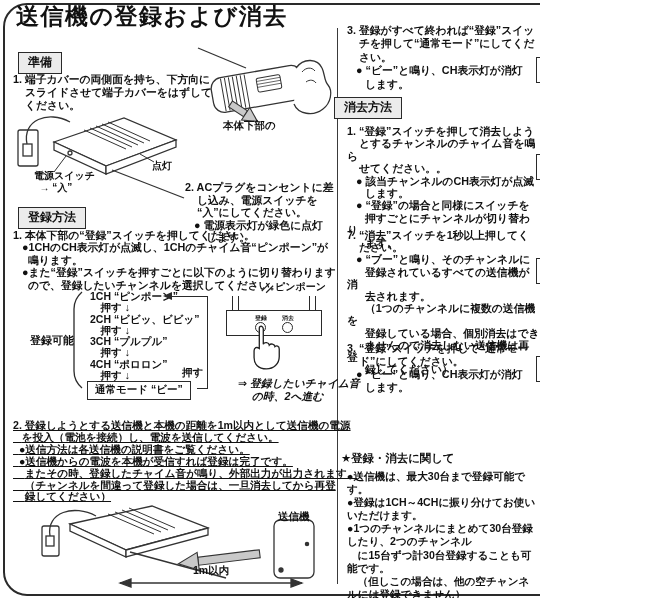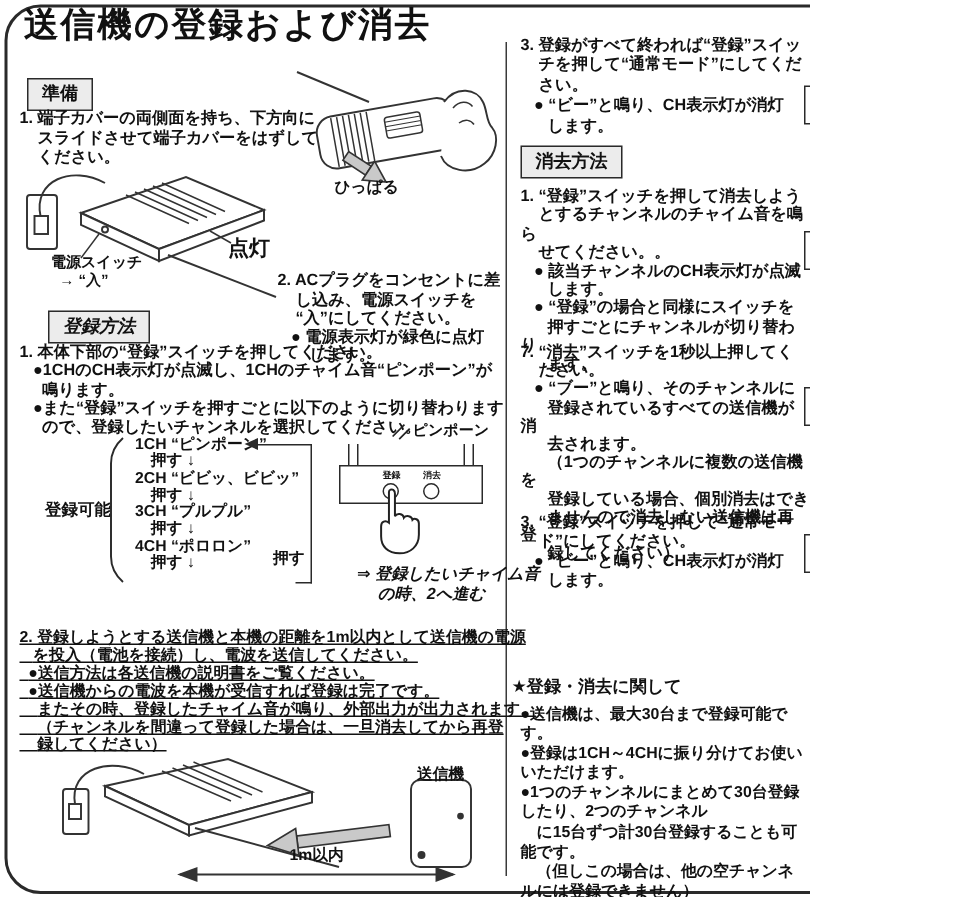--- a/index.html
+++ b/index.html
@@ -64,48 +64,48 @@
         <path d="M68 37 h24 M68 40 h24 M68 43 h24" stroke-width=".7"></path>
       </g>
       <path d="M106 24 c8 -11 22 -9 26 0 c3 6 2 13 6 17 c5 6 3 18 -5 24 c-10 8 -25 5 -29 -5" fill="#fff"></path>
       <path d="M112 28 c4 -5 10 -5 13 -1 M116 38 c4 -3 8 -2 10 1" stroke-width="1"></path>
     </g>
     <g transform="rotate(33 52 68)" fill="#c9c9c9" stroke="#333" stroke-width="1.1">
       <rect x="38" y="64" width="18" height="7"></rect>
       <polygon points="56,60 70,67.5 56,75"></polygon>
     </g>
   </svg>
-  <div class="txt small" style="left:223px;top:119px;">ひっぱる</div>
+  <div class="txt small" style="left:223px;top:119px;">本体下部の</div>
 
   <svg style="position:absolute;left:8px;top:104px;" width="180" height="100" viewBox="0 0 180 100">
     <g fill="#fff" stroke="#333" stroke-width="1.3">
       <rect x="10" y="26" width="20" height="36" rx="2"></rect>
       <rect x="15" y="40" width="9" height="12"></rect>
       <path d="M19 40 C14 16 40 6 62 18" fill="none"></path>
       <polygon points="46,38 116,14 168,36 98,62"></polygon>
       <path d="M76 26 L118 45 M82 24 L124 43 M88 22 L130 41 M94 20 L136 39 M100 18 L142 37" fill="none" stroke-width="1"></path>
       <polygon points="46,38 98,62 98,70 46,46"></polygon>
       <polygon points="98,62 168,36 168,43 98,70"></polygon>
       <circle cx="62" cy="49" r="2"></circle>
       <line x1="104" y1="66" x2="176" y2="94"></line>
       <line x1="58" y1="52" x2="46" y2="68" stroke-width="1"></line>
       <line x1="132" y1="50" x2="146" y2="58" stroke-width="1"></line>
     </g>
   </svg>
   <div class="txt" style="left:34px;top:170px;font-size:10px;line-height:12px;">電源スイッチ
   → “入”</div>
-  <div class="txt" style="left:152px;top:159px;font-size:14px;">点灯</div>
+  <div class="txt" style="left:152px;top:159px;font-size:10px;">点灯</div>
 
   <div class="txt" style="left:185px;top:141px;line-height:12.6px;margin-top:40px;">2. ACプラグをコンセントに差
     し込み、電源スイッチを
     “入”にしてください。
    ● 電源表示灯が緑色に点灯
        します。</div>
 
-  <div class="sec-header" style="left:32px;top:207px;font-style:italic;">登録方法</div>
+  <div class="sec-header" style="left:18px;top:207px;">登録方法</div>
   <div class="txt" style="left:13px;top:229px;line-height:12.4px;">1. 本体下部の“登録”スイッチを押してください。
    ●1CHのCH表示灯が点滅し、1CHのチャイム音“ピンポーン”が
      鳴ります。
    ●また“登録”スイッチを押すごとに以下のように切り替わります
      ので、登録したいチャンネルを選択してください。</div>
 
   <div class="txt" style="left:30px;top:334px;font-size:11px;">登録可能</div>
   <svg style="position:absolute;left:70px;top:291px;" width="14" height="98" viewBox="0 0 14 98">
     <path d="M12 1 Q4 8 4 18 L4 80 Q4 90 12 97" fill="none" stroke="#2a2a2a" stroke-width="1.3"></path>
   </svg>
@@ -115,20 +115,21 @@
 　押す ↓
 3CH “プルプル”
 　押す ↓
 4CH “ポロロン”
 　押す ↓</div>
   <div class="loop-arrow"></div>
   <div class="loop-h-top"></div>
   <div class="loop-v"></div>
   <div class="loop-h-bot"></div>
   <div class="txt" style="left:182px;top:366px;font-size:10.5px;">押す</div>
+  <div class="flow-box">通常モード “ビー”</div>
   <div class="txt" style="left:238px;top:377px;line-height:13px;font-style:italic;">⇒ 登録したいチャイム音
  　の時、2へ進む</div>
 
   <div class="dev press-left" style="left:224px;top:280px;">
     <span class="snd">
       <svg viewBox="0 0 16 14">
           <path d="M2 11 L11 2 M7 13 L15 5" stroke="#222" stroke-width="1.3" fill="none"></path>
         </svg>
       <span>ピンポーン</span>
     </span>
@@ -205,21 +206,21 @@
       <span class="btn">
           <b>消去</b>
           <s></s>
         </span>
     </div>
     <svg class="hand" viewBox="0 0 40 48">
       <path d="M14 3 C14 1.3 16 .6 17.2 1.6 C18 2.2 18.2 3 18.2 4 L18.2 20 C19.5 17.5 24 18 24.5 21 C26 19 30 19.6 30.5 22.5 C32 21 35 22 35 25 L35 33 C35 41 29 46 21.5 46 C13 46 8.5 41 8.5 34 L8.5 27 C8.5 23.5 11.5 22.5 14 24.5 Z" fill="#fff" stroke="#222" stroke-width="1.4"></path>
     </svg>
   </div>
 
-  <div class="sec-header" style="left:347px;top:97px;font-family:Liberation Serif, serif;">消去方法</div>
+  <div class="sec-header" style="left:334px;top:97px;font-family:Liberation Serif, serif;">消去方法</div>
   <div class="txt" style="left:347px;top:125px;line-height:12.4px;">1. “登録”スイッチを押して消去しよう
     とするチャンネルのチャイム音を鳴ら
     せてください。。
    ● 該当チャンネルのCH表示灯が点滅
       します。
    ● “登録”の場合と同様にスイッチを
       押すごとにチャンネルが切り替わり
       ます。</div>
 
   <div class="dev press-left" style="left:534px;top:124px;">

